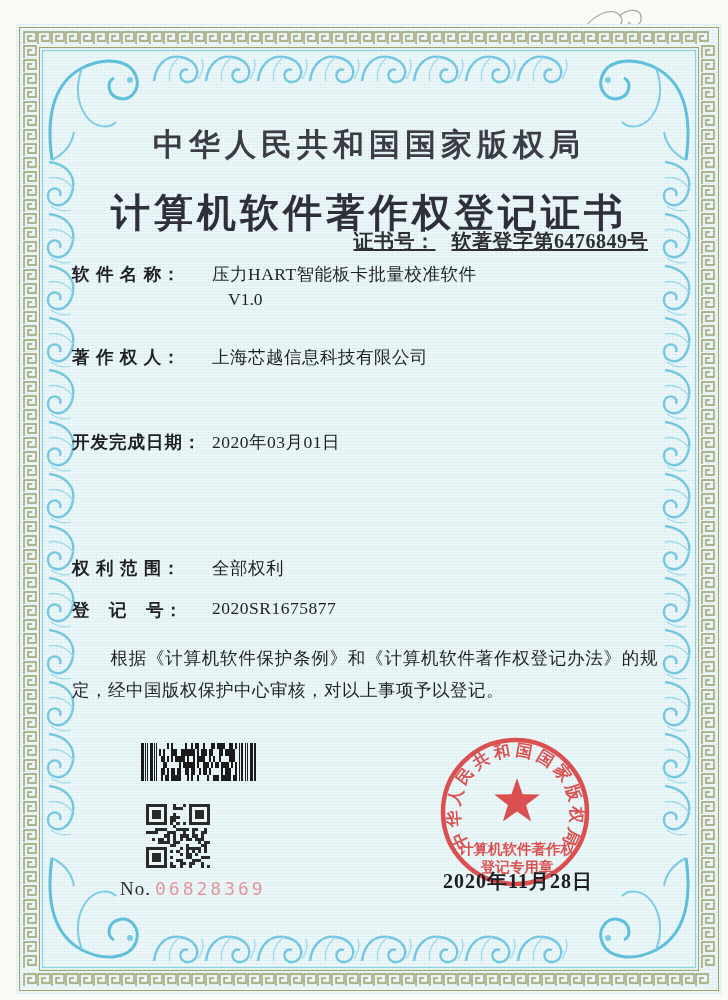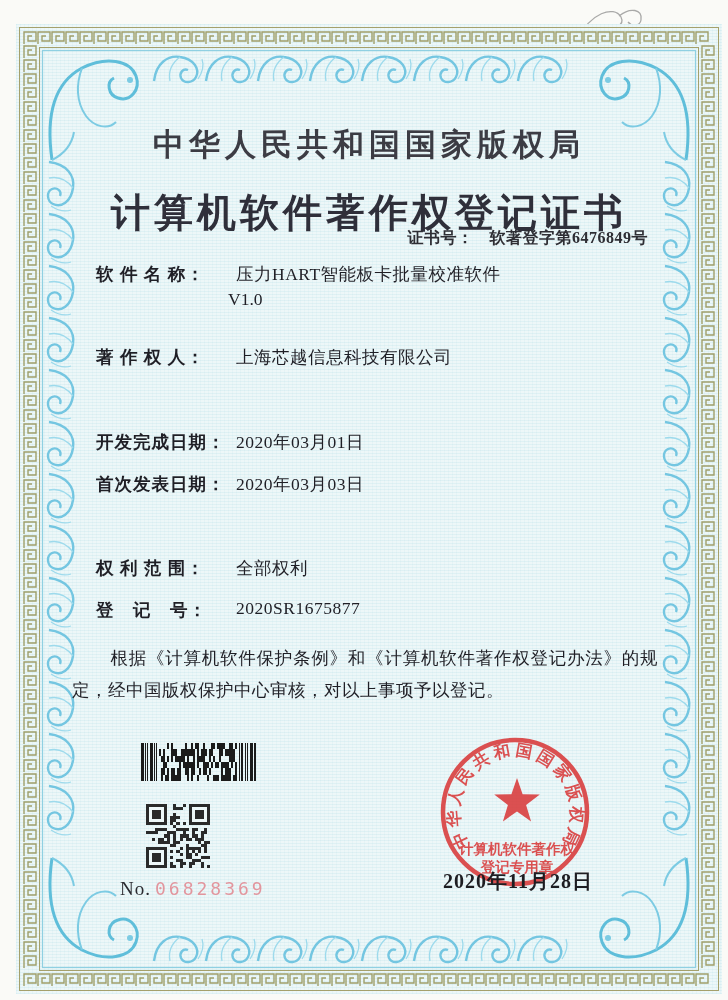--- a/index.html
+++ b/index.html
@@ -19,25 +19,25 @@
   #frame-svg{position:absolute;inset:0;pointer-events:none}
   .authority{
     position:absolute;top:100px;left:0;width:100%;text-align:center;
     font-size:31px;font-weight:600;letter-spacing:5px;color:#3c3c44;white-space:nowrap;
   }
   .cert-title{
     position:absolute;top:162px;left:0;width:100%;text-align:center;
     font-size:39px;font-weight:700;letter-spacing:4px;color:#2f2f3a;white-space:nowrap;
   }
   .certno{
-    position:absolute;top:204px;right:74px;font-size:16px;font-weight:700;color:#2e2e34;
-    letter-spacing:.5px;white-space:nowrap;
+    position:absolute;top:204px;right:74px;font-size:20px;font-weight:700;color:#2e2e34;
+    letter-spacing:.5px;white-space:nowrap;text-decoration:underline;
   }
   .certno .gap{display:inline-block;width:16px}
-  .row{position:absolute;left:80px;font-size:17.5px;color:#1f1f26;white-space:nowrap}
+  .row{position:absolute;left:56px;font-size:17.5px;color:#1f1f26;white-space:nowrap}
   .row .lbl{font-weight:700;letter-spacing:1px}
   .row .val{position:absolute;left:140px;top:0;letter-spacing:.5px;white-space:nowrap}
   .val-line{position:absolute;left:212px;font-size:17.5px;color:#1f1f26}
   .statement{
     position:absolute;left:56px;top:618px;width:586px;
     font-size:17.5px;line-height:32px;color:#1f1f26;
     text-indent:2.2em;text-align:justify;letter-spacing:.5px;margin:0;
   }
   #barcode-svg{position:absolute;left:125px;top:719px}
   #qr-svg{position:absolute;left:130px;top:780px}
@@ -380,24 +380,20 @@
     <div class="row" style="top:321px">
       <span class="lbl">著 作 权 人：</span>
       <span class="val">上海芯越信息科技有限公司</span>
     </div>
 
     <div class="row" style="top:406px">
       <span class="lbl">开发完成日期：</span>
       <span class="val">2020年03月01日</span>
     </div>
 
-    <div class="row" style="top:448px">
-      <span class="lbl">首次发表日期：</span>
-      <span class="val">2020年03月03日</span>
-    </div>
 
 
     <div class="row" style="top:532px">
       <span class="lbl">权 利 范 围：</span>
       <span class="val">全部权利</span>
     </div>
 
     <div class="row" style="top:574px">
       <span class="lbl">登　记　号：</span>
       <span class="val">2020SR1675877</span>

